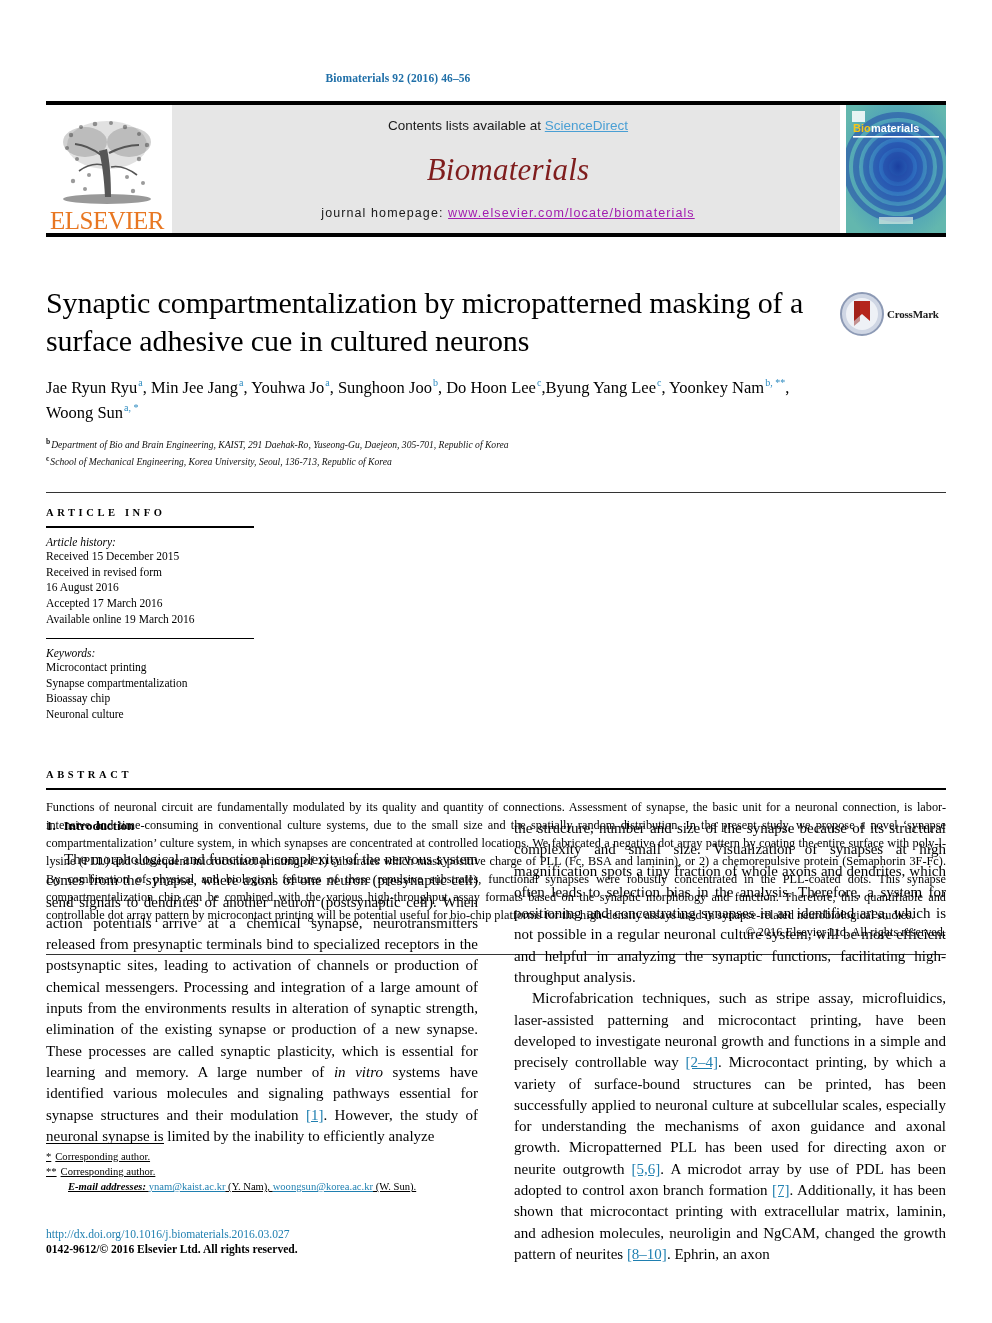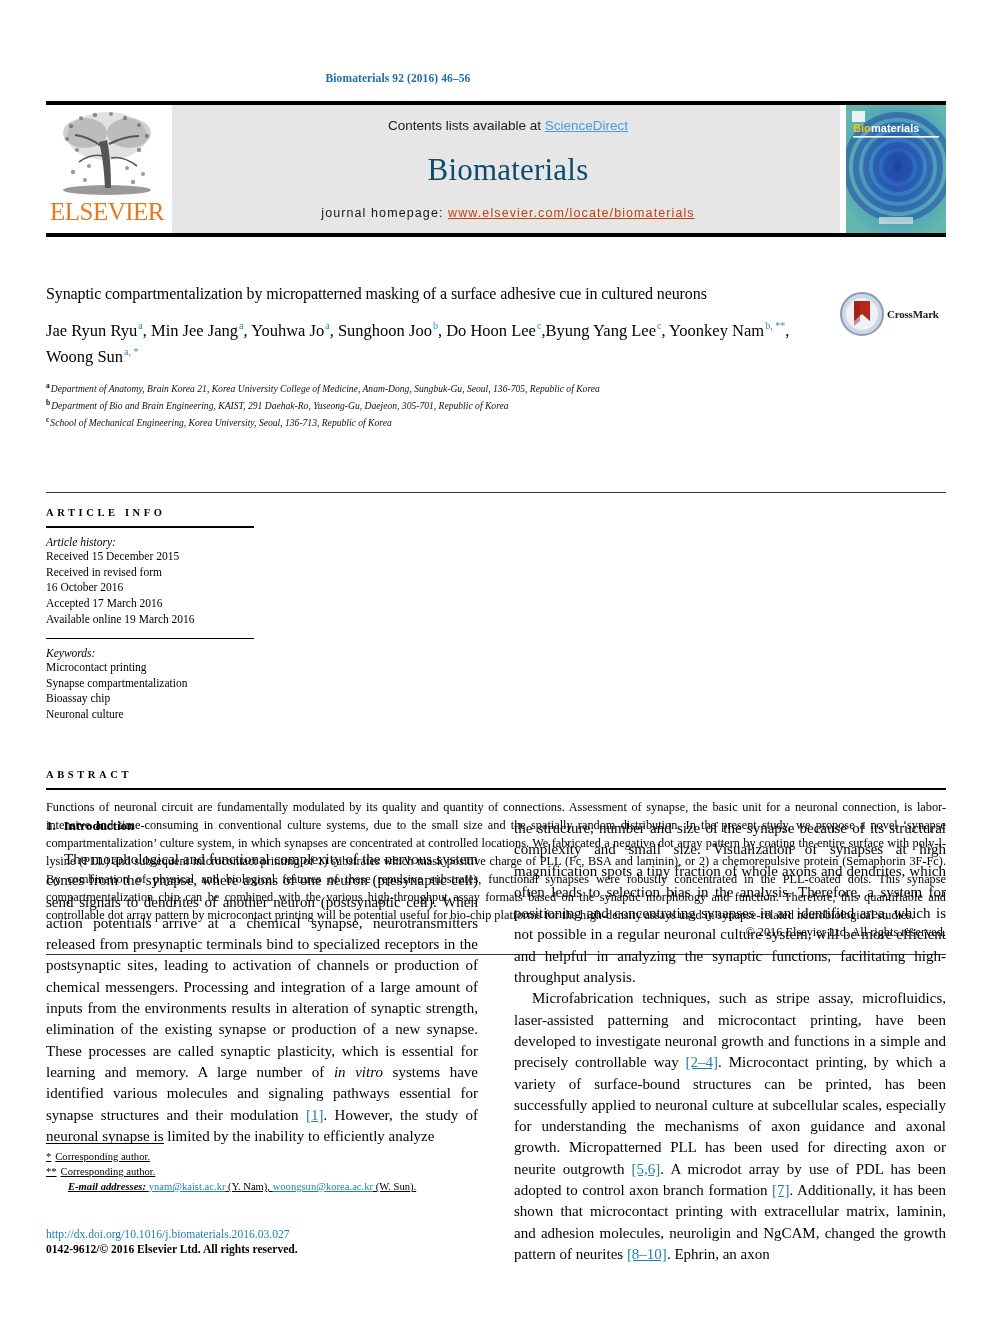--- a/index.html
+++ b/index.html
@@ -54,21 +54,21 @@
     height: 128px;
   }
   .elsevier-cell {
     width: 122px;
     flex: 0 0 122px;
     background: #ffffff;
     display: flex;
     flex-direction: column;
     justify-content: flex-end;
     align-items: center;
-    padding-bottom: 9px;
+    padding-bottom: 0;
     box-sizing: border-box;
   }
   .elsevier-tree {
     width: 104px;
     height: 92px;
     display: block;
   }
   .elsevier-word {
     font-family: "Liberation Serif", serif;
     font-size: 25px;
@@ -91,30 +91,31 @@
   }
   .banner-top {
     font-family: "Liberation Sans", sans-serif;
     font-size: 13.5px;
     color: #1a1a1a;
   }
   .banner-top .sd { color: #4a9fd4; }
   .banner-title {
     font-family: "Liberation Serif", serif;
     font-size: 31px;
-    color: #0c4a6e;
+    color: #7f1d1d;
     letter-spacing: 0.2px;
+    font-style: italic;
   }
   .banner-bottom {
     font-family: "Liberation Sans", sans-serif;
     font-size: 12.5px;
     color: #1a1a1a;
     letter-spacing: 1.1px;
   }
-  .banner-bottom .url { color: #c2410c; }
+  .banner-bottom .url { color: #a21caf; }
   .cover-cell {
     width: 102px;
     flex: 0 0 102px;
     display: flex;
     align-items: flex-start;
     justify-content: flex-end;
   }
   .cover-thumb {
     width: 100px;
     height: 128px;
@@ -123,21 +124,21 @@
 
   
   .title-block {
     position: absolute;
     left: 46px;
     top: 284px;
     width: 760px;
   }
   .art-title {
     font-family: "Liberation Serif", serif;
-    font-size: 16px;
+    font-size: 30px;
     line-height: 1.28;
     font-weight: normal;
     color: #000000;
     margin: 0;
     letter-spacing: -0.1px;
   }
   .authors {
     margin-top: 14px;
     font-family: "Liberation Serif", serif;
     font-size: 16.5px;
@@ -427,38 +428,37 @@
       <path d="M14 9 h16 v20 l-8 -7 l-8 7 Z" fill="#b5261d"></path>
       <path d="M14 9 h6 v20 l-6 5 Z" fill="#8f1a14" opacity="0.45"></path>
     </svg>
     <span class="crossmark-label">CrossMark</span>
   </div>
 
   <div class="title-block">
     <h1 class="art-title">Synaptic compartmentalization by micropatterned masking of a surface adhesive cue in cultured neurons</h1>
     <div class="authors"><span>Jae Ryun Ryu</span><sup>a</sup>, <span>Min Jee Jang</span><sup>a</sup>, <span>Youhwa Jo</span><sup>a</sup>, <span>Sunghoon Joo</span><sup>b</sup>, <span>Do Hoon Lee</span><sup>c</sup>,<span>Byung Yang Lee</span><sup>c</sup>, <span>Yoonkey Nam</span><sup>b, **</sup>, <span>Woong Sun</span><sup>a, *</sup></div>
     <div class="affils">
-        <div><sup>a</sup><span>Department of Anatomy, Brain Korea 21, Korea University College of Medicine, Anam-Dong, Sungbuk-Gu, Seoul, 136-705, Republic of Korea</span></div>
         <div><sup>b</sup><span>Department of Bio and Brain Engineering, KAIST, 291 Daehak-Ro, Yuseong-Gu, Daejeon, 305-701, Republic of Korea</span></div>
         <div><sup>c</sup><span>School of Mechanical Engineering, Korea University, Seoul, 136-713, Republic of Korea</span></div>
       </div>
   </div>
 
   <div class="panel">
     <div class="panel-rule-top"></div>
     <div class="panel-cols" style="padding-top:14px;">
 
       <div class="col-info">
         <div class="sec-head">ARTICLE INFO</div>
         <hr class="hr-dark">
         <div class="info-label">Article history:</div>
         <div>
           <p class="info-line">Received 15 December 2015</p>
           <p class="info-line">Received in revised form</p>
-          <p class="info-line">16 October 2016</p>
+          <p class="info-line">16 August 2016</p>
           <p class="info-line">Accepted 17 March 2016</p>
           <p class="info-line">Available online 19 March 2016</p>
         </div>
         <hr class="hr-thin">
         <div class="info-label">Keywords:</div>
         <div>
           <p class="info-line">Microcontact printing</p>
           <p class="info-line">Synapse compartmentalization</p>
           <p class="info-line">Bioassay chip</p>
           <p class="info-line">Neuronal culture</p>

